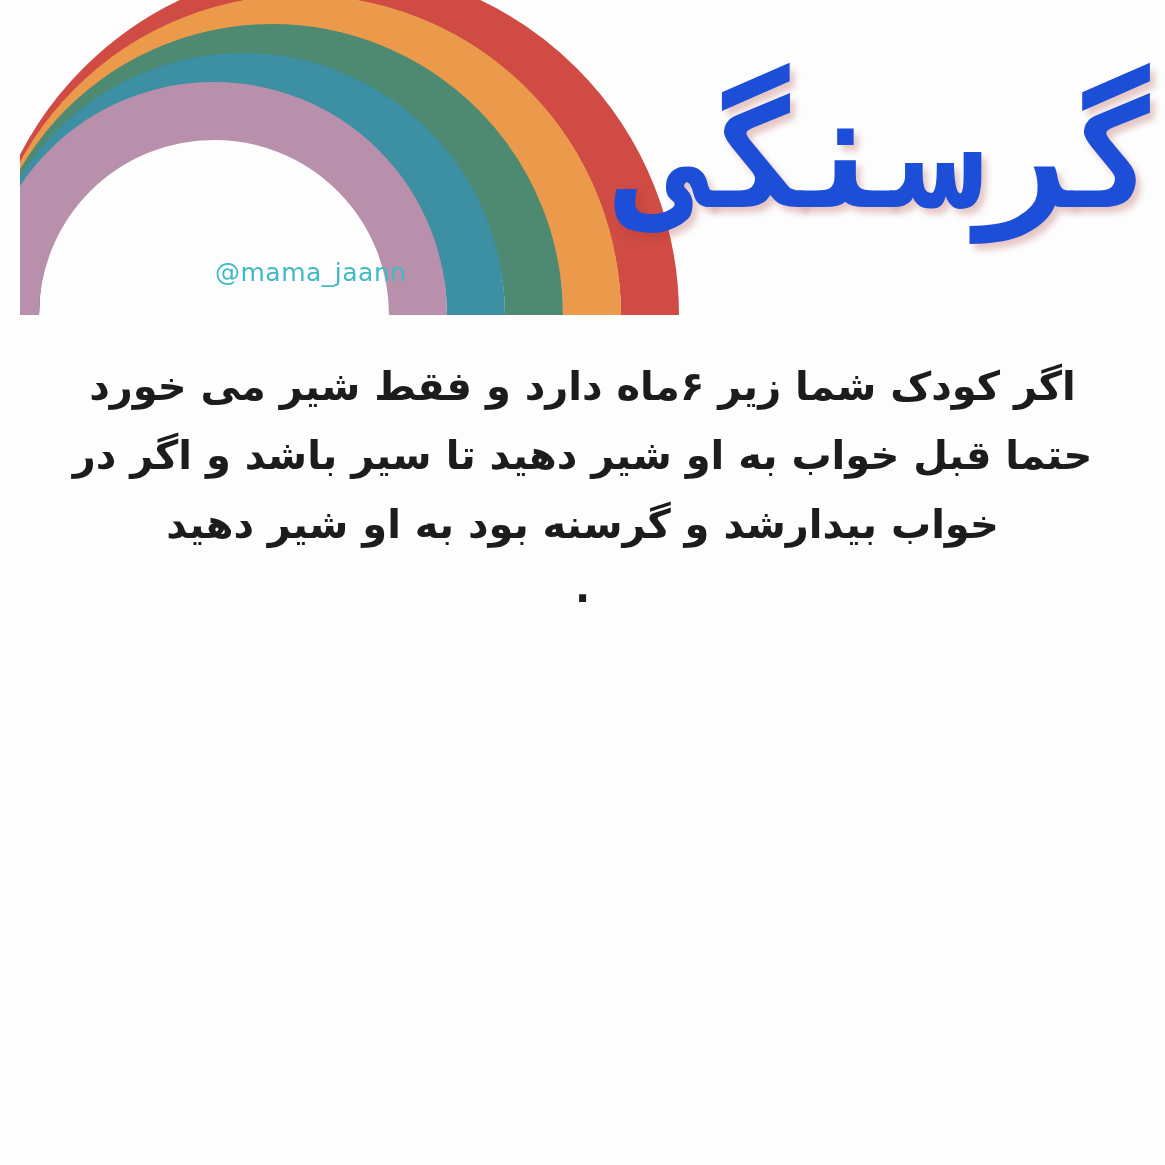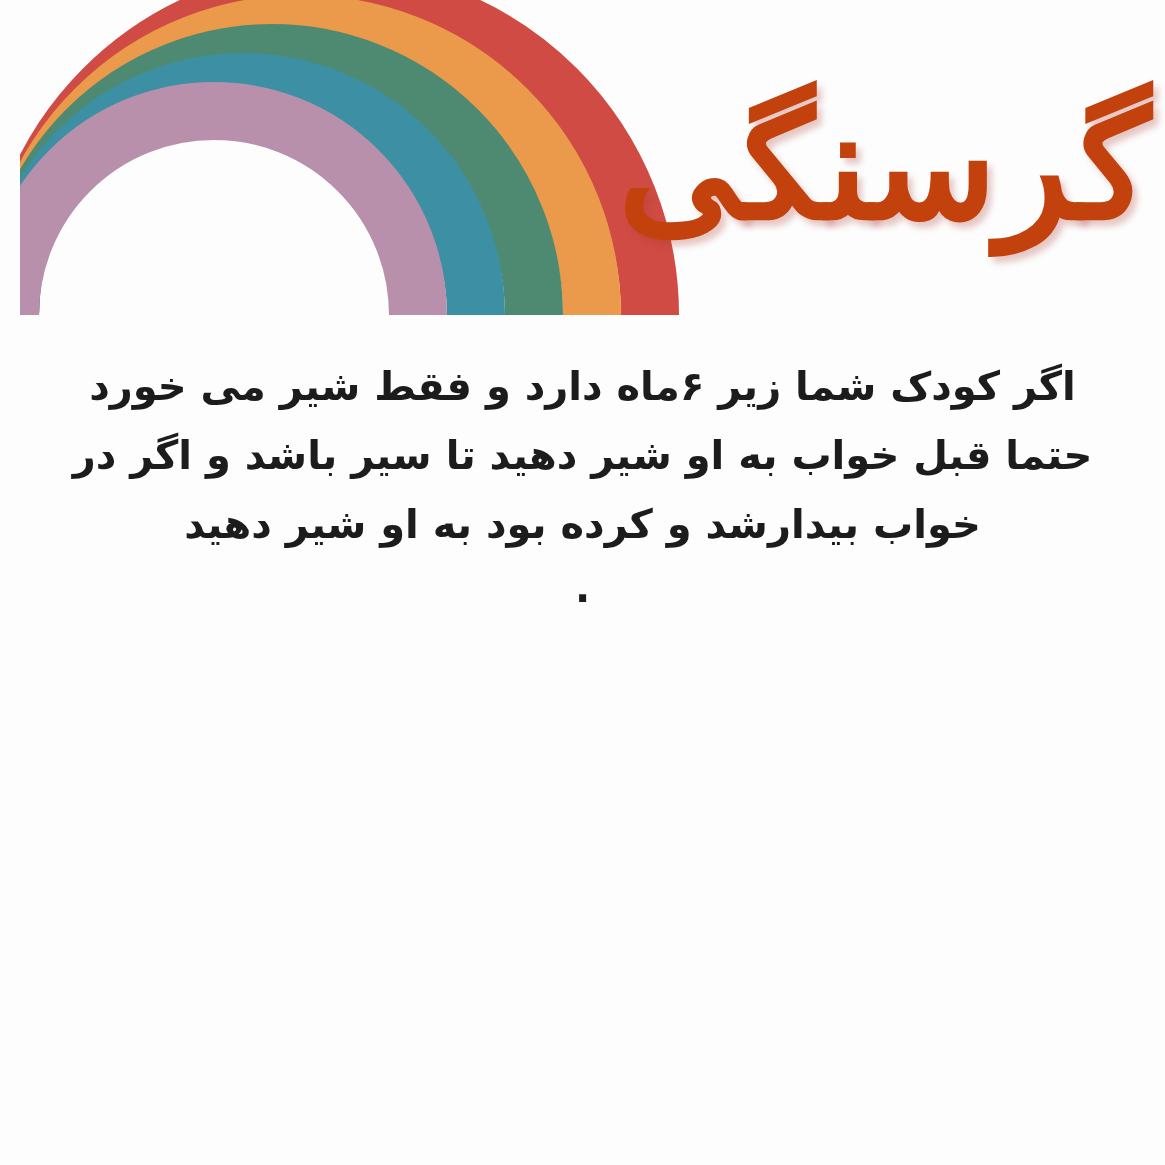--- a/index.html
+++ b/index.html
@@ -40,27 +40,27 @@
     font-size: 25px;
     letter-spacing: 0.5px;
     color: #3fb9c4;
     direction: ltr;
     white-space: nowrap;
   }
 
   
   .title {
     position: absolute;
-    right: 14px;
+    right: 3px;
     top: 92px;
-    font-family: Liberation Serif, serif;
+    font-family: Liberation Mono, monospace;
     font-size: 150px;
     line-height: 1;
     font-weight: 700;
-    color: #c2410c;
+    color: #1d4ed8;
     text-shadow: 5px 6px 6px rgba(170, 60, 55, 0.28);
     white-space: nowrap;
     direction: rtl;
   }
 
   
   .body-text {
     position: absolute;
     left: 58px;
     right: 58px;
@@ -97,21 +97,22 @@
         <path d="M10 315 A320 320 0 0 1 650 315" stroke="#cf4b43" stroke-width="58"></path>
         <path d="M10 315 A262 262 0 0 1 592 315" stroke="#eb9a4c" stroke-width="58"></path>
         <path d="M10 315 A204 204 0 0 1 534 315" stroke="#4e8a72" stroke-width="58"></path>
         <path d="M10 315 A146 146 0 0 1 476 315" stroke="#3d8fa3" stroke-width="58"></path>
         <path d="M10 315 A88 88 0 0 1 418 315" stroke="#b890ab" stroke-width="58"></path>
       </g>
       <rect x="0" y="0" width="20" height="315" fill="#fdfdfd"></rect>
     </svg>
   </div>
 
+  <div class="handle">@mama_jaann</div>
 
   <div class="title">گرسنگی</div>
 
   <div class="body-text">
-    <p class="para first">اگر کودک شما زیر ۶ماه دارد و فقط شیر می خورد حتما قبل خواب به او شیر دهید تا سیر باشد و اگر در خواب بیدارشد و کرده بود به او شیر دهید</p>
+    <p class="para first">اگر کودک شما زیر ۶ماه دارد و فقط شیر می خورد حتما قبل خواب به او شیر دهید تا سیر باشد و اگر در خواب بیدارشد و گرسنه بود به او شیر دهید</p>
     <p class="para dot">.</p>
   </div>
 
 </div>
 
 </body></html>

